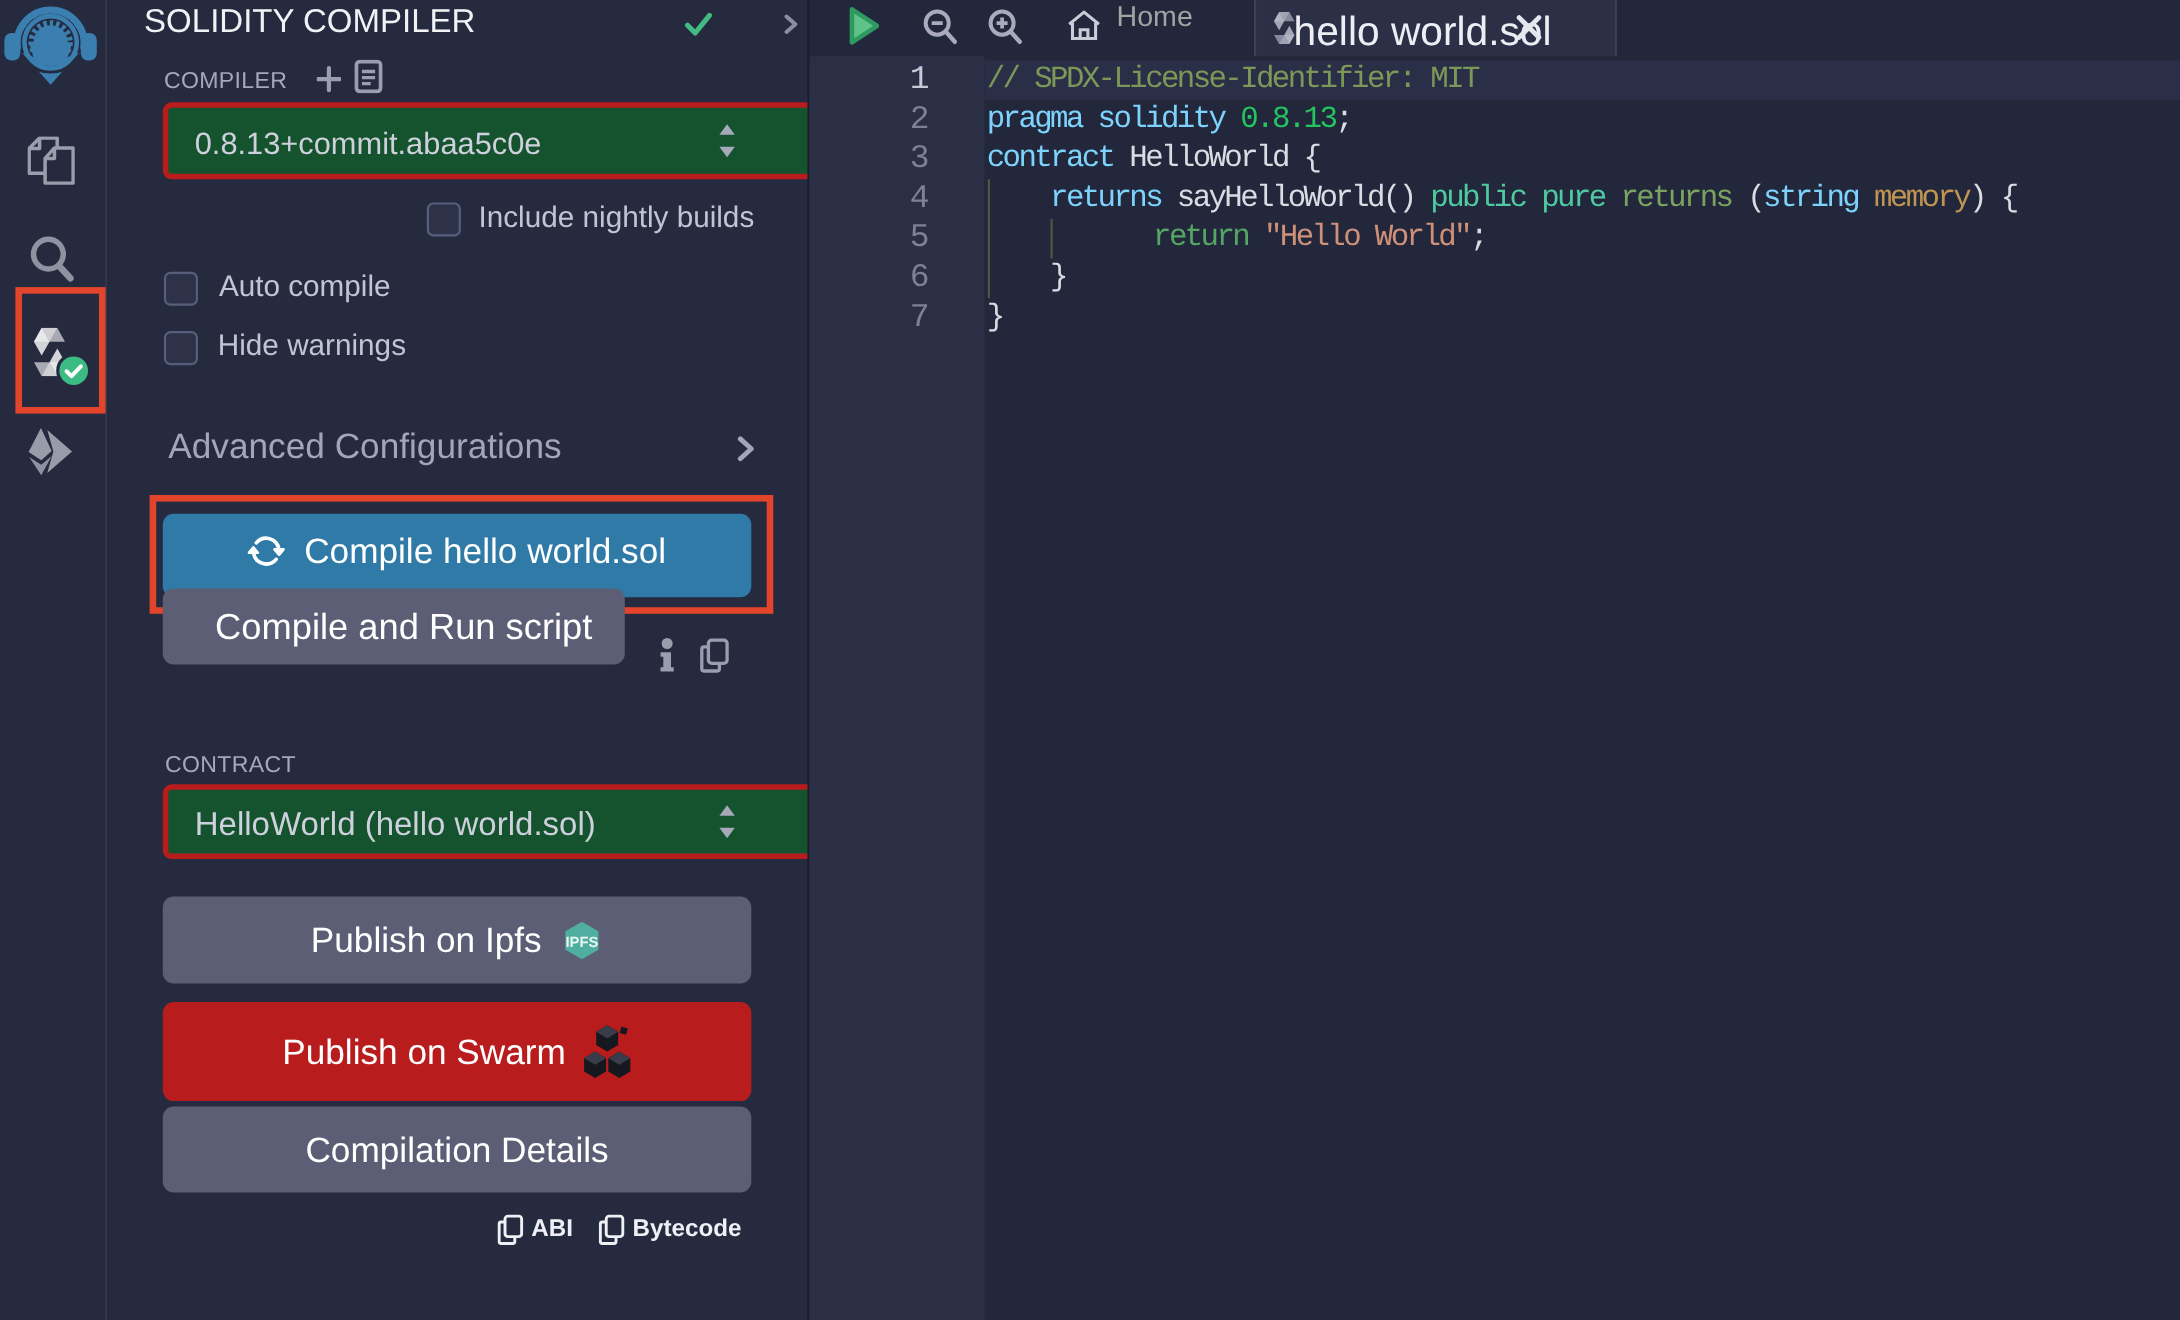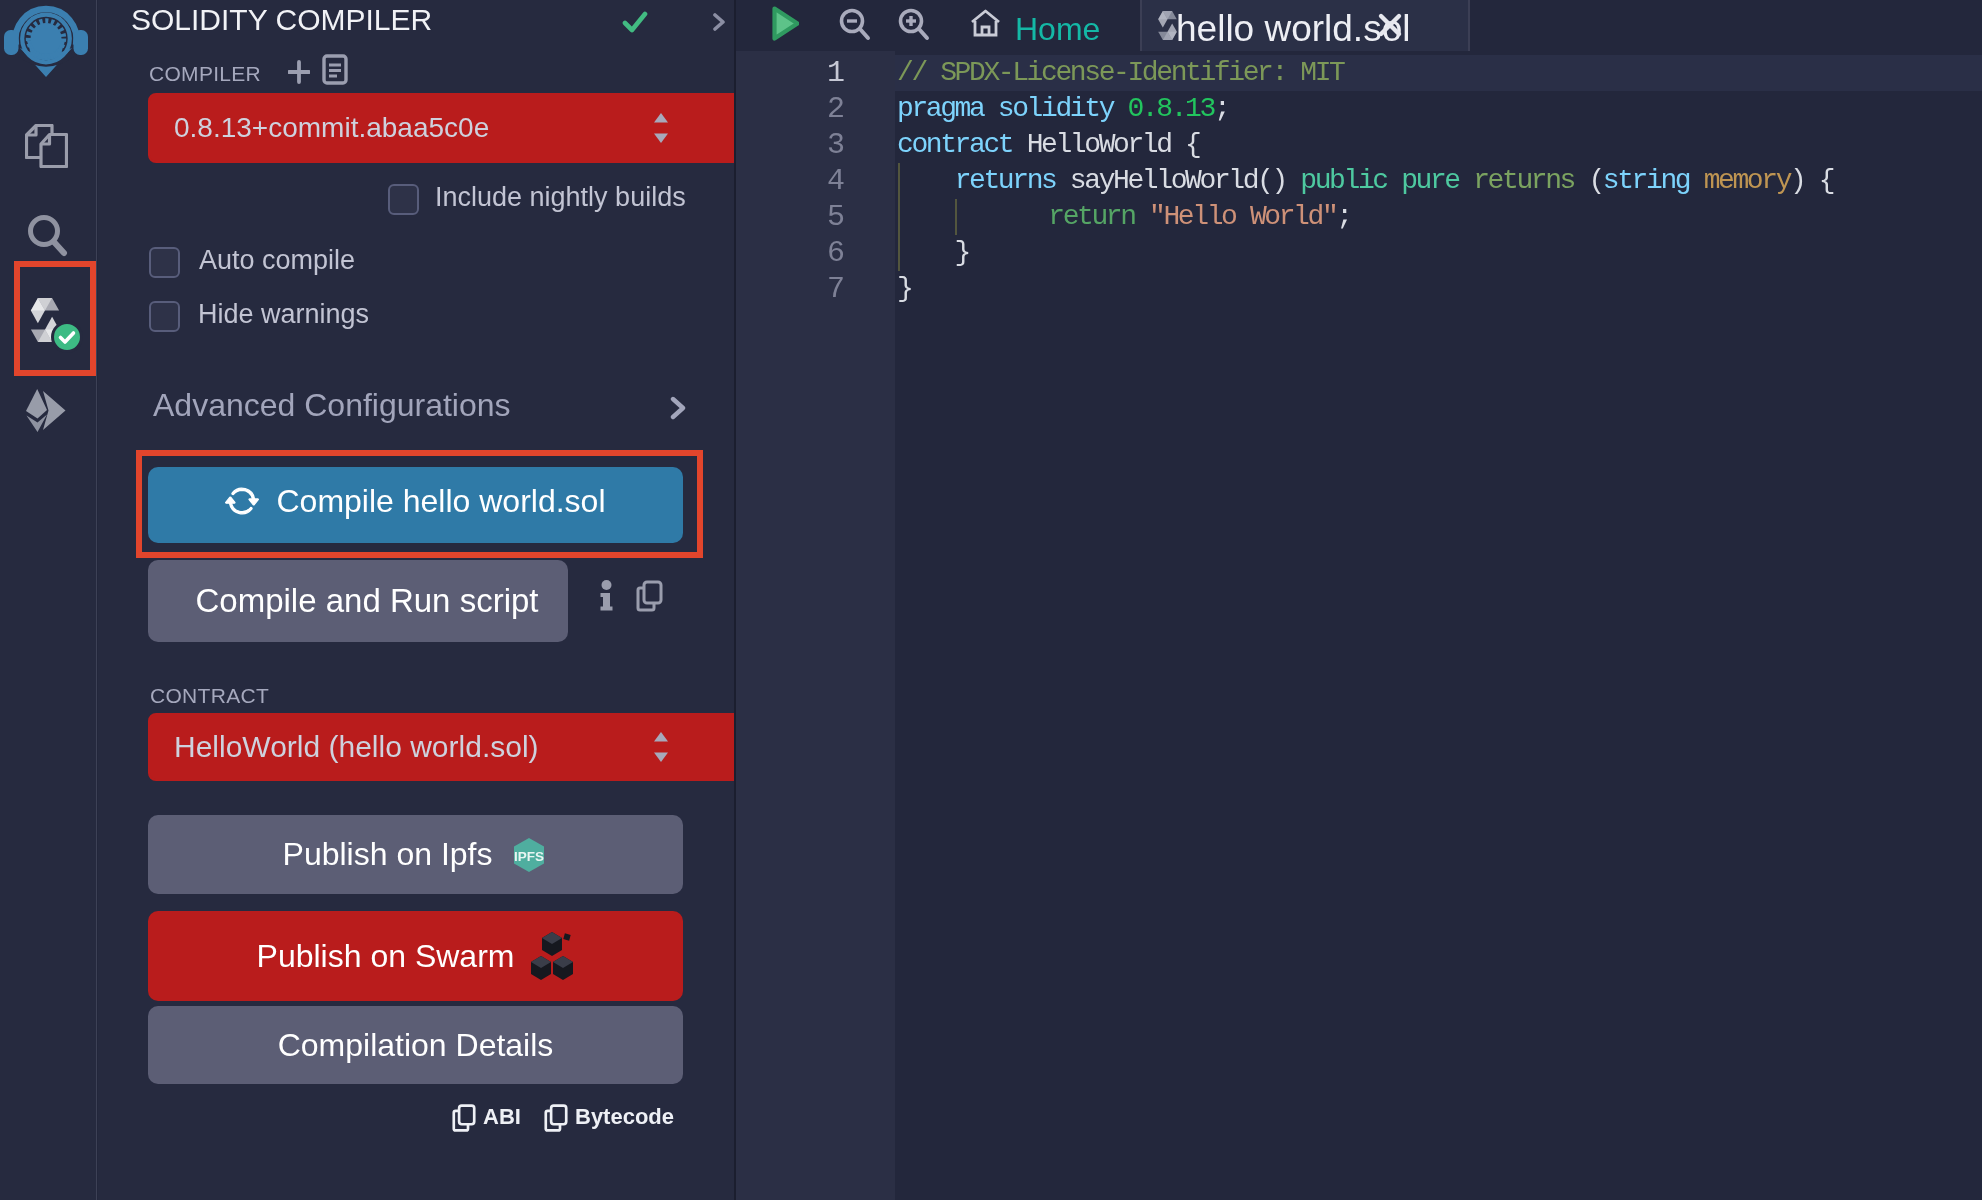--- a/index.html
+++ b/index.html
@@ -7,21 +7,21 @@
   body { font-family:"Liberation Sans", sans-serif; position:relative; }
   .abs { position:absolute; }
 
   #iconbar { position:absolute; left:0; top:0; width:97px; height:1200px; background:#262a3f; border-right:1px solid #3d4156; }
   #sidepanel { position:absolute; left:98px; top:0; width:636px; height:1200px; background:#262a3f; }
   #panelborder { position:absolute; left:734px; top:0; width:2px; height:1200px; background:#1b1e2f; }
   #main { position:absolute; left:736px; top:0; width:1246px; height:1200px; background:#23273c; }
 
   .title { position:absolute; left:33px; top:3px; font-size:30px; color:#f1f2f6; }
   .lbl { font-size:21px; color:#a5a8bd; letter-spacing:0.3px; }
-  .ddown { position:absolute; left:50px; width:601px; background:#b91c1c; border:2px solid #b91c1c; border-radius:8px; color:#ced1dd; font-size:29px; }
+  .ddown { position:absolute; left:50px; width:601px; background:#14532d; border:5px solid #b91c1c; border-radius:8px; color:#ced1dd; font-size:29px; }
   .cbox { position:absolute; width:31px; height:31px; background:#2e3248; border:2px solid #585d7b; border-radius:6px; }
   .clabel { position:absolute; font-size:27px; color:#c2c4d3; }
   .btn { position:absolute; left:50px; width:535px; border-radius:10px; color:#fff; font-size:32px; display:flex; align-items:center; justify-content:center; }
   .redbox { position:absolute; border:6px solid #e2452c; }
   .ddarrows { position:absolute; left:554px; width:18px; }
 
   
   .ln { position:absolute; width:109px; text-align:right; font-family:"Liberation Mono", monospace; font-size:30px; color:#7e8196; line-height:36px; }
   .codeline { position:absolute; left:161px; white-space:pre; font-family:"Liberation Mono", monospace; font-size:28px; letter-spacing:-2.4px; line-height:36px; color:#d9dce3; }
   .c-com { color:#7c9858; }
@@ -130,21 +130,21 @@
   </svg>
 
   <div class="redbox" style="left:38px; top:450px; width:567px; height:108px;"></div>
   <div class="btn" style="top:467px; height:76px; background:#2f7aa7; padding-bottom:8px;">
     <svg style="margin-right:17px;" width="34" height="34" viewBox="0 0 16 16" fill="#ffffff">
       <path stroke="#ffffff" stroke-width="0.55" d="M11.534 7h3.932a.25.25 0 0 1 .192.41l-1.966 2.36a.25.25 0 0 1-.384 0l-1.966-2.36a.25.25 0 0 1 .192-.41zm-11 2h3.932a.25.25 0 0 0 .192-.41L2.692 6.23a.25.25 0 0 0-.384 0L.342 8.59A.25.25 0 0 0 .534 9z"></path>
       <path stroke="#ffffff" stroke-width="0.55" fill-rule="evenodd" d="M8 3c-1.552 0-2.94.707-3.857 1.818a.5.5 0 1 1-.771-.636A6.002 6.002 0 0 1 13.917 7H12.9A5.002 5.002 0 0 0 8 3zM3.1 9a5.002 5.002 0 0 0 8.757 2.182.5.5 0 1 1 .771.636A6.002 6.002 0 0 1 2.083 9H3.1z"></path>
     </svg>
     <span>Compile hello world.sol</span>
   </div>
-  <div class="btn" style="top:560px; width:420px; height:82px; background:#5c5e75; font-size:33px; padding-left:18px;">Compile and Run script</div>
+  <div class="btn" style="top:535px; width:420px; height:69px; background:#5c5e75; font-size:33px; padding-left:18px;">Compile and Run script</div>
   <svg class="abs" style="left:501px; top:580px;" width="15" height="31" viewBox="0 0 15 31">
     <circle cx="7.5" cy="5" r="5" fill="#9a9dad"></circle>
     <path d="M1.5 13 L11 13 L11 26.5 L13.5 26.5 L13.5 30.5 L1.5 30.5 L1.5 26.5 L4 26.5 L4 17 L1.5 17 Z" fill="#9a9dad"></path>
   </svg>
   <svg class="abs" style="left:538px; top:580px;" width="27" height="32" viewBox="0 0 27 32">
     <rect x="8" y="2" width="17" height="21" rx="3" fill="none" stroke="#9a9dad" stroke-width="3"></rect>
     <path d="M8 8 L4 8 Q2 8 2 10 L2 28 Q2 30 4 30 L16 30 Q18 30 18 28 L18 23" fill="none" stroke="#9a9dad" stroke-width="3"></path>
   </svg>
 
   <div class="lbl abs" style="left:52px; top:684px;">CONTRACT</div>
@@ -208,21 +208,21 @@
       <circle cx="14" cy="14" r="10.5" fill="none" stroke="#a9abbc" stroke-width="3.6"></circle>
       <line x1="22" y1="22" x2="30" y2="31" stroke="#a9abbc" stroke-width="4" stroke-linecap="round"></line>
       <line x1="9" y1="14" x2="19" y2="14" stroke="#a9abbc" stroke-width="3.4"></line>
       <line x1="14" y1="9" x2="14" y2="19" stroke="#a9abbc" stroke-width="3.4"></line>
     </svg>
     <svg class="abs" style="left:233px; top:8px;" width="33" height="30" viewBox="0 0 33 30">
       <path d="M3 14 L16.5 3 L30 14" fill="none" stroke="#c9cbd6" stroke-width="2.8" stroke-linejoin="round"></path>
       <path d="M6 13 L6 27 L27 27 L27 13" fill="none" stroke="#c9cbd6" stroke-width="2.8"></path>
       <path d="M13 27 L13 19 L20 19 L20 27" fill="none" stroke="#c9cbd6" stroke-width="2.8"></path>
     </svg>
-    <div class="abs" style="left:279px; top:11px; font-size:32px; color:#14b8a6;">Home</div>
+    <div class="abs" style="left:279px; top:0; font-size:26px; color:#a3a3a3;">Home</div>
 
     <div class="abs" style="left:404px; top:0; width:330px; height:51px; background:#2b3047; border-left:2px solid #3c3f55; border-right:2px solid #3c3f55;"></div>
     <svg class="abs" style="left:421px; top:11px;" width="21" height="29" viewBox="0 0 524 813">
       <g fill="#c2c4d0">
         <path opacity=".45" d="M391.93 0L261.226 232.302H0L130.614 0h261.316z"></path>
         <path opacity=".6" d="M261.226 232.302h261.318L391.93 0H130.614l130.612 232.302z"></path>
         <path opacity=".8" d="M130.614 464.603L261.226 232.302 130.614 0 0 232.302l130.614 232.301z"></path>
         <path opacity=".45" d="M131.879 813L262.585 580.698H523.81L393.197 813H131.879z"></path>
         <path opacity=".6" d="M262.585 580.698H1.267L131.879 813h261.318L262.585 580.698z"></path>
         <path opacity=".8" d="M393.197 348.396L262.585 580.698 393.197 813l130.613-232.302-130.613-232.302z"></path>

